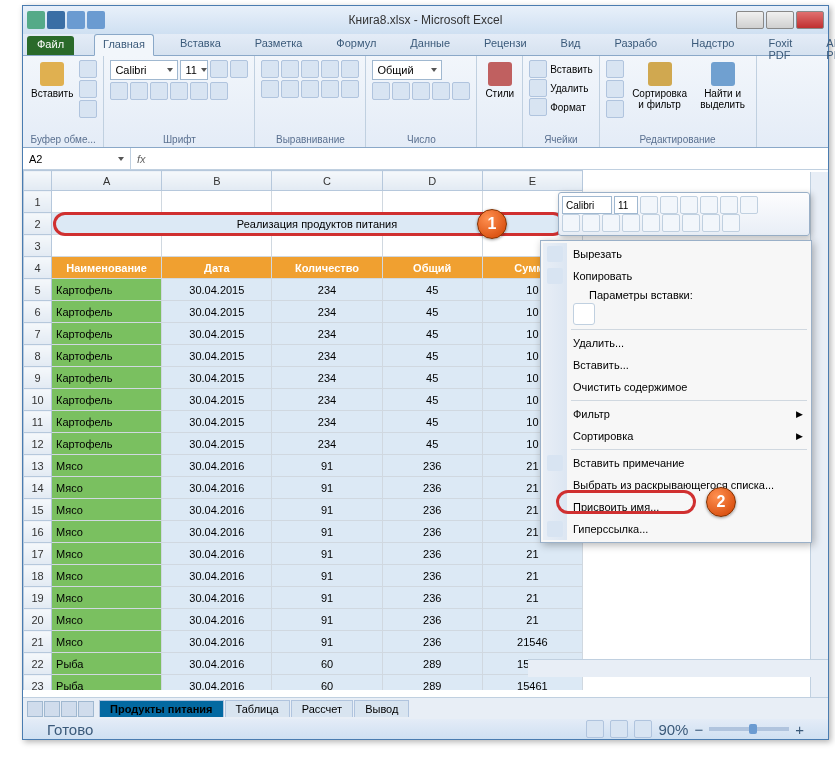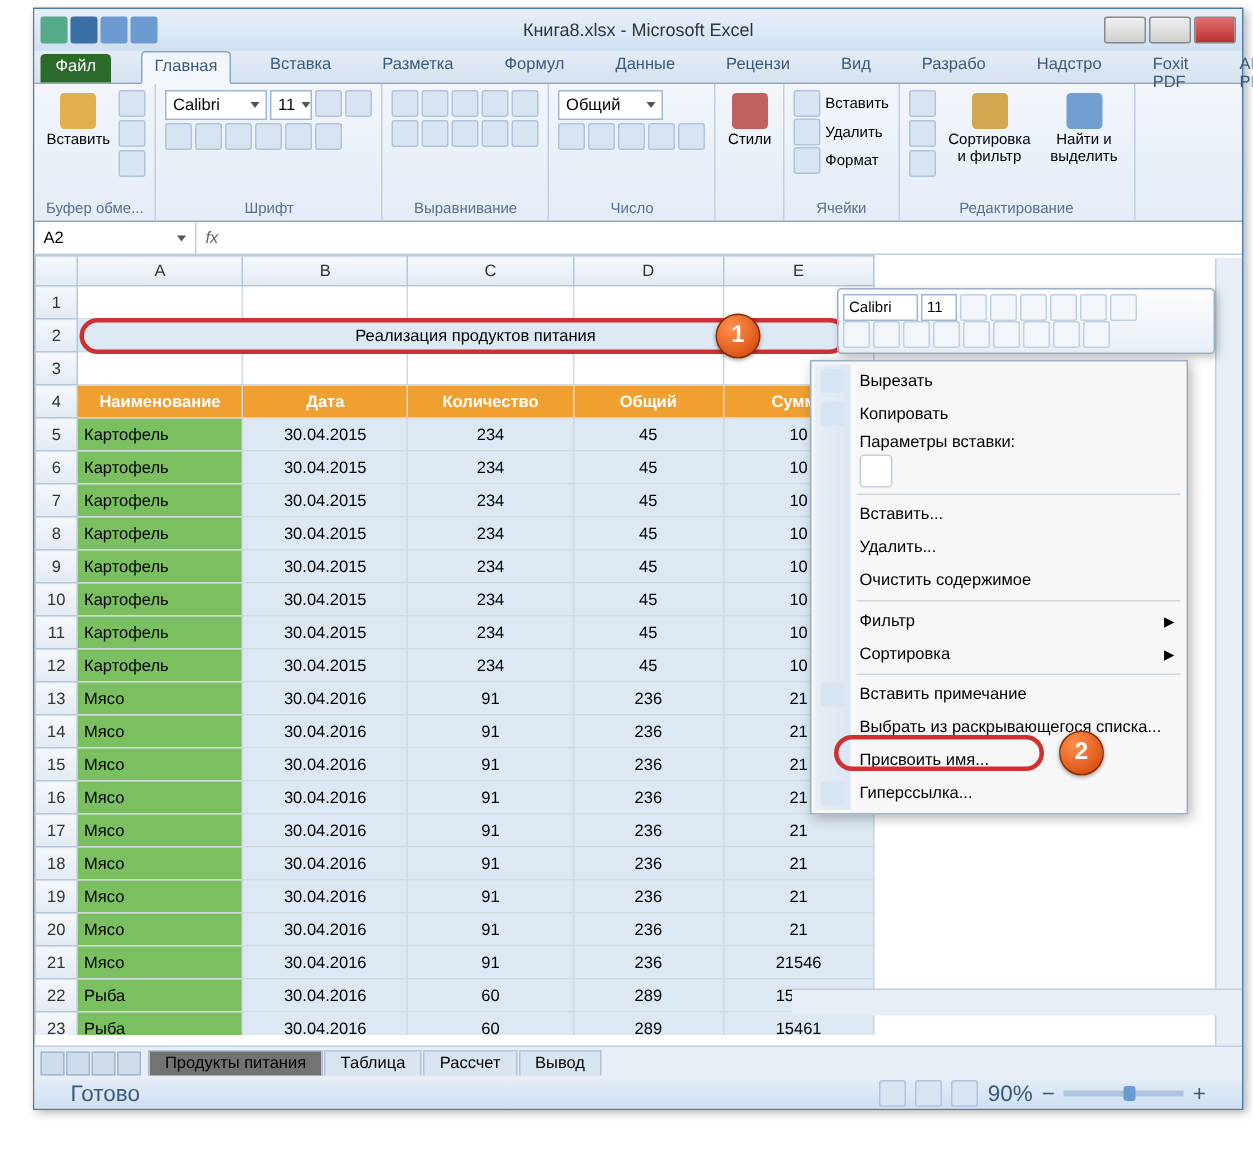--- a/index.html
+++ b/index.html
@@ -56,44 +56,44 @@
 .lightblue { background: #dce9f5; }
 .merged-title { background: #dce9f5; text-align: center; position: relative; }
 .sel-outline { position: absolute; border: 3px solid #d03030; border-radius: 14px; pointer-events: none; }
 .badge { position: absolute; width: 30px; height: 30px; border-radius: 50%; background: radial-gradient(circle at 35% 30%, #ff9050, #d04000); color: #fff; font-weight: bold; font-size: 16px; display: flex; align-items: center; justify-content: center; border: 1px solid #803000; box-shadow: 0 1px 3px rgba(0,0,0,.4); pointer-events: none; }
 
 
 .sheet-tabs { position: absolute; bottom: 20px; left: 0; right: 0; height: 22px; background: #e8eef6; display: flex; align-items: center; border-top: 1px solid #c0d0e0; }
 .sheet-nav { display: flex; gap: 1px; padding: 0 4px; }
 .sheet-nav-btn { width: 16px; height: 16px; background: #d0dcec; border: 1px solid #a0b8d0; }
 .sheet-tab { padding: 2px 10px; font-size: 11px; background: #d8e4f0; border: 1px solid #b0c4de; border-bottom: none; margin-left: 1px; cursor: pointer; }
-.sheet-tab.active { background: #737373; font-weight: normal; }
+.sheet-tab.active { background: #0369a1; font-weight: bold; }
 
 
 .statusbar { position: absolute; bottom: 0; left: 0; right: 0; height: 20px; background: linear-gradient(#e4ecf7,#cfe0f2); display: flex; align-items: center; padding: 0 24px; font-size: 15px; color: #3b5a7a; }
 .statusbar .zoom { margin-left: auto; display: flex; align-items: center; gap: 6px; }
 .zoom-slider { width: 80px; height: 4px; background: #b0c4de; position: relative; }
 .zoom-thumb { position: absolute; left: 50%; top: -3px; width: 8px; height: 10px; background: #6b9bd1; border-radius: 2px; }
 
 
 .mini-toolbar { position: absolute; top: 192px; left: 558px; width: 252px; height: 44px; background: linear-gradient(#fdfdfe,#e8eef6); border: 1px solid #9ab0c8; border-radius: 3px; box-shadow: 2px 2px 6px rgba(0,0,0,.25); padding: 3px; }
 .mini-toolbar .row { display: flex; gap: 2px; align-items: center; height: 18px; }
 .mt-combo { height: 18px; border: 1px solid #a0b8d0; background: #fff; padding: 0 3px; font-size: 10px; display: flex; align-items: center; }
 .mt-btn { width: 18px; height: 18px; background: #f2f6fb; border: 1px solid #c0d0e0; border-radius: 2px; cursor: pointer; }
 
 
-.ctx-menu { position: absolute; top: 240px; left: 540px; width: 252px; background: #f7f7f7; border: 1px solid #9ab0c8; box-shadow: 2px 2px 8px rgba(0,0,0,.3); padding: 2px; }
+.ctx-menu { position: absolute; top: 240px; left: 540px; width: 272px; background: #f7f7f7; border: 1px solid #9ab0c8; box-shadow: 2px 2px 8px rgba(0,0,0,.3); padding: 2px; }
 .ctx-left { position: absolute; left: 2px; top: 2px; bottom: 2px; width: 24px; background: linear-gradient(90deg,#e8eef6,#dce6f2); }
 .ctx-item { position: relative; height: 22px; display: flex; align-items: center; padding-left: 30px; font-size: 11px; cursor: pointer; }
 .ctx-item.disabled { color: #999; }
 .ctx-item .arrow { margin-left: auto; margin-right: 6px; font-size: 9px; }
 .ctx-item .ico { position: absolute; left: 4px; width: 16px; height: 16px; background: #d8e4f2; border-radius: 2px; }
 .ctx-sep { height: 1px; background: #d0d8e0; margin: 2px 2px 2px 28px; }
 .ctx-paste-opts { position: relative; padding-left: 30px; height: 40px; }
-.ctx-paste-opts .lbl { font-size: 11px; padding-top: 2px; }
+.ctx-paste-opts .lbl { font-size: 11px; padding-top: 2px; margin-left: 16px; }
 .ctx-paste-opts .opt { width: 22px; height: 22px; border: 1px solid #c0d0e0; background: #fff; border-radius: 3px; display: inline-block; margin-top: 2px; }
 
 .grid-scroll-h { position: absolute; bottom: 42px; right: 0; width: 300px; height: 18px; background: #e8eef6; border-top: 1px solid #c0d0e0; }
 .grid-scroll-v { position: absolute; top: 166px; right: 0; bottom: 42px; width: 18px; background: #e8eef6; border-left: 1px solid #c0d0e0; }
 </style>
 </head>
 <body>
 
 <div class="window">
 
@@ -531,24 +531,24 @@
       <span class="ico"></span>
       <span>Вырезать</span>
     </div>
   <div class="ctx-item">
       <span class="ico"></span>
       <span>Копировать</span>
     </div>
   <div class="ctx-paste-opts"><span class="ico" style="top:2px"></span><div class="lbl">Параметры вставки:</div><div class="opt"></div></div>
   <div class="ctx-sep"></div>
   <div class="ctx-item">
+      <span>Удалить...</span>
+    </div>
+  <div class="ctx-item">
       <span>Вставить...</span>
-    </div>
-  <div class="ctx-item">
-      <span>Удалить...</span>
     </div>
   <div class="ctx-item">
       <span>Очистить содержимое</span>
     </div>
   <div class="ctx-sep"></div>
   <div class="ctx-item">
       <span>Фильтр</span>
       <span class="arrow">▶</span>
     </div>
   <div class="ctx-item">

